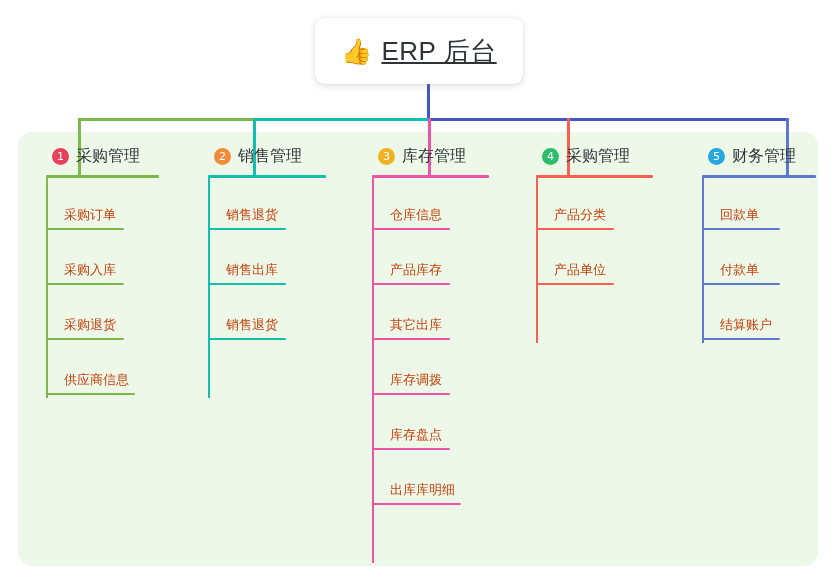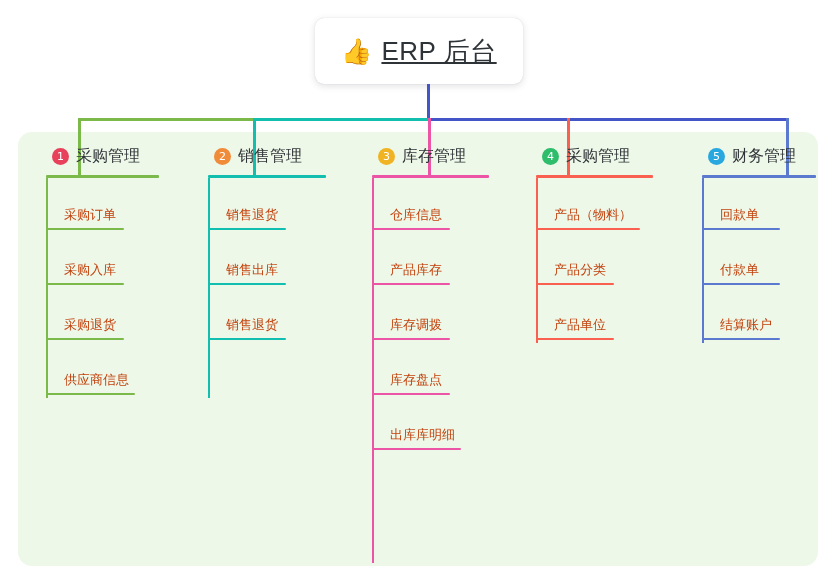--- a/index.html
+++ b/index.html
@@ -216,20 +216,24 @@
           <div class="trunk" style="background: rgb(236, 85, 165); height: 385px;"></div>
           <div class="leaf">
             <span class="leaf-label">仓库信息</span>
             <div class="leaf-rule" style="background: rgb(236, 85, 165); width: 78px;"></div>
           </div>
           <div class="leaf">
             <span class="leaf-label">产品库存</span>
             <div class="leaf-rule" style="background: rgb(236, 85, 165); width: 78px;"></div>
           </div>
           <div class="leaf">
+            <span class="leaf-label">其它出库</span>
+            <div class="leaf-rule" style="background: rgb(236, 85, 165); width: 78px;"></div>
+          </div>
+          <div class="leaf">
             <span class="leaf-label">库存调拨</span>
             <div class="leaf-rule" style="background: rgb(236, 85, 165); width: 78px;"></div>
           </div>
           <div class="leaf">
             <span class="leaf-label">库存盘点</span>
             <div class="leaf-rule" style="background: rgb(236, 85, 165); width: 78px;"></div>
           </div>
           <div class="leaf">
             <span class="leaf-label">出库库明细</span>
             <div class="leaf-rule" style="background: rgb(236, 85, 165); width: 89px;"></div>
@@ -238,24 +242,20 @@
       </div>
       <div class="col" style="left: 524px;">
         <div class="col-header">
           <span class="badge" style="background: rgb(46, 189, 107);">4</span>
           <span class="col-title">采购管理</span>
         </div>
         <div class="col-rule" style="width: 117px; background: rgb(250, 96, 79); margin-left: 12px;"></div>
         <div class="leaves">
           <div class="trunk" style="background: rgb(250, 96, 79); height: 165px;"></div>
           <div class="leaf">
-            <span class="leaf-label">产品（物料）</span>
-            <div class="leaf-rule" style="background: rgb(250, 96, 79); width: 104px;"></div>
-          </div>
-          <div class="leaf">
             <span class="leaf-label">产品分类</span>
             <div class="leaf-rule" style="background: rgb(250, 96, 79); width: 78px;"></div>
           </div>
           <div class="leaf">
             <span class="leaf-label">产品单位</span>
             <div class="leaf-rule" style="background: rgb(250, 96, 79); width: 78px;"></div>
           </div>
         </div>
       </div>
       <div class="col" style="left: 690px;">

